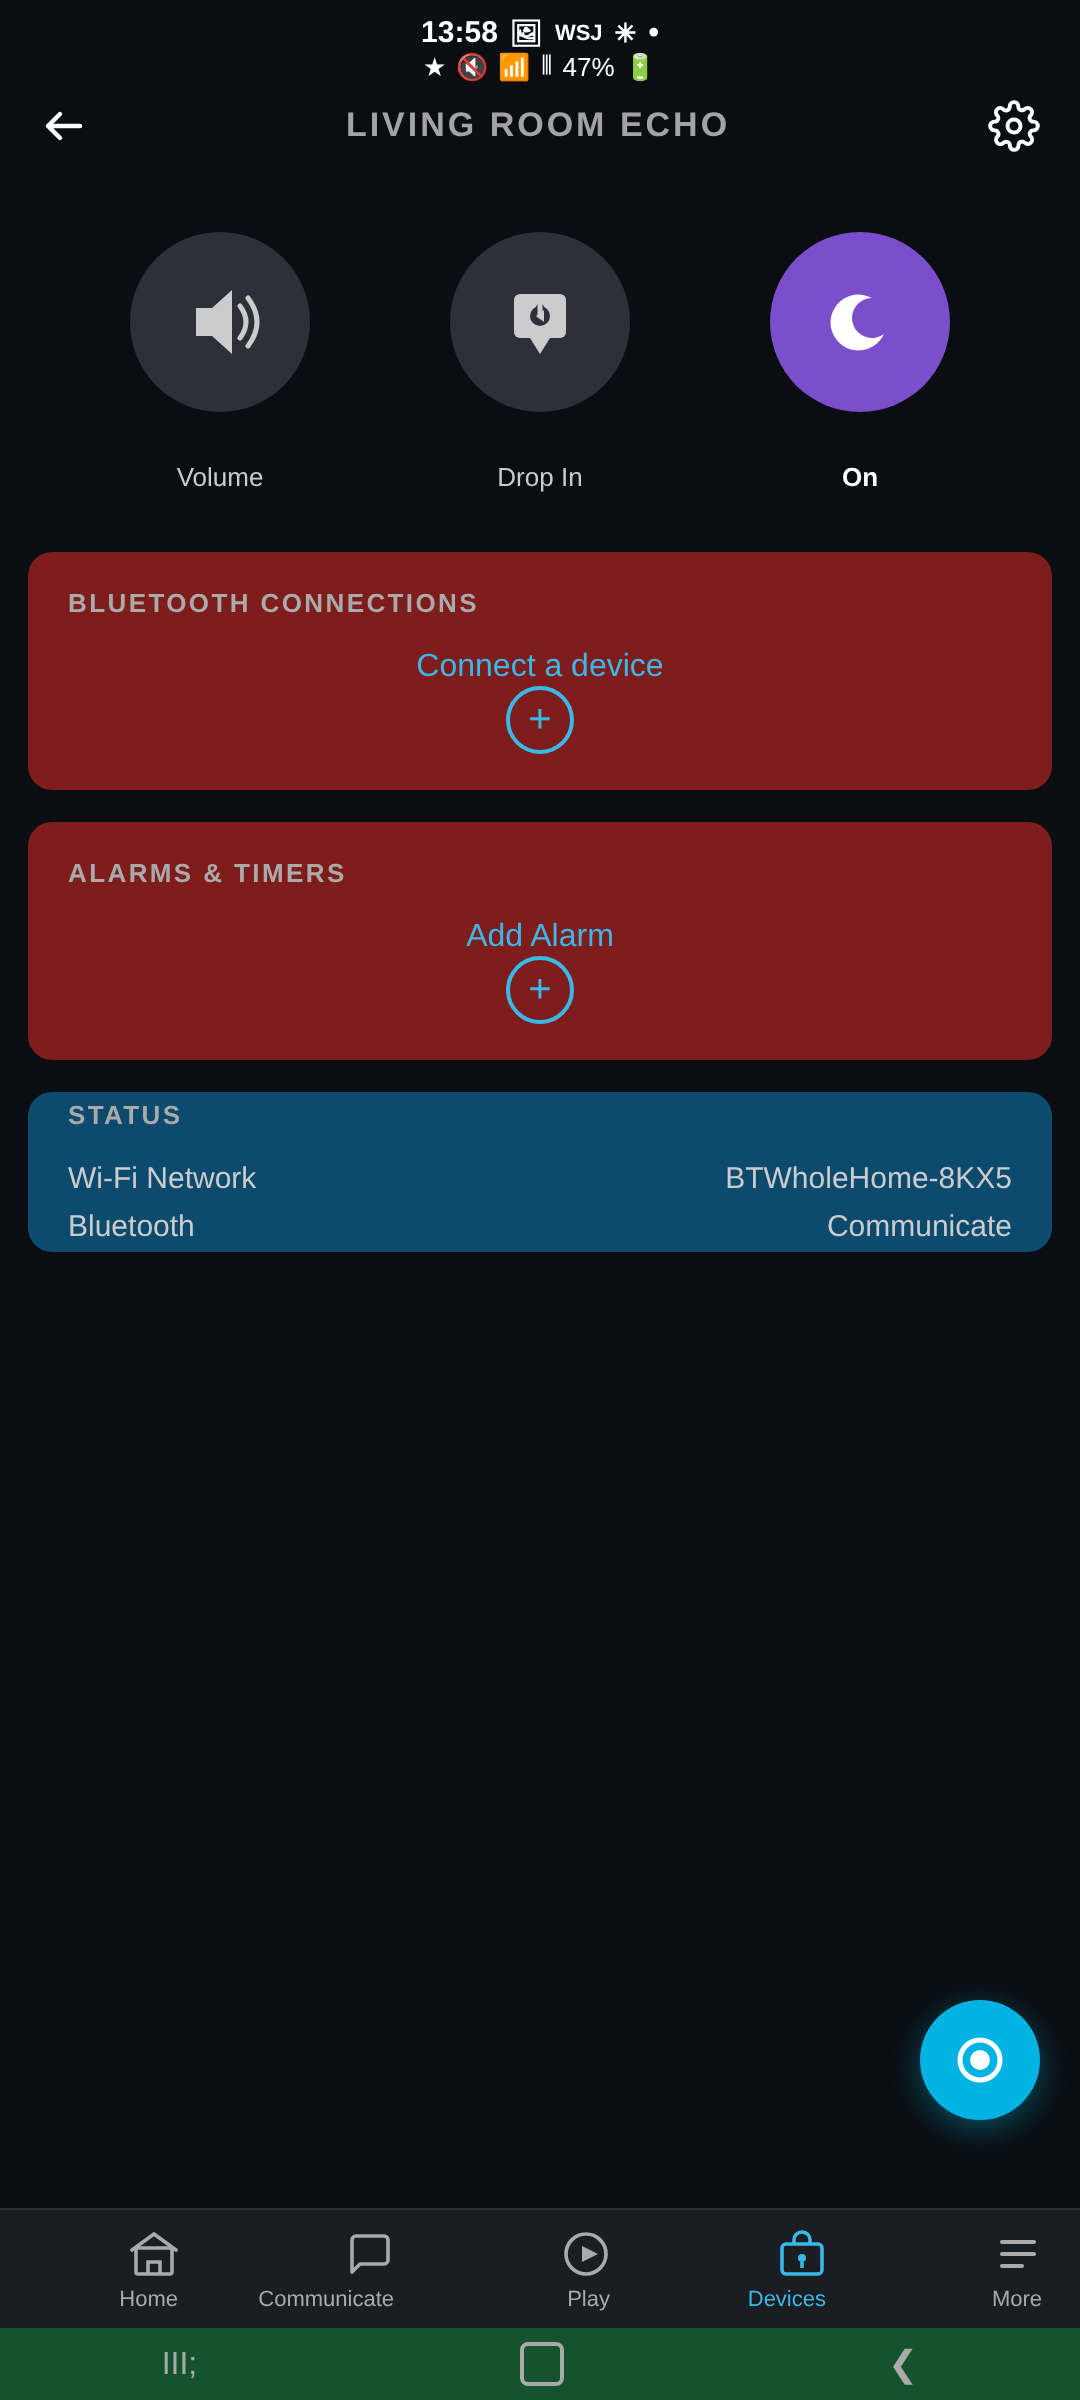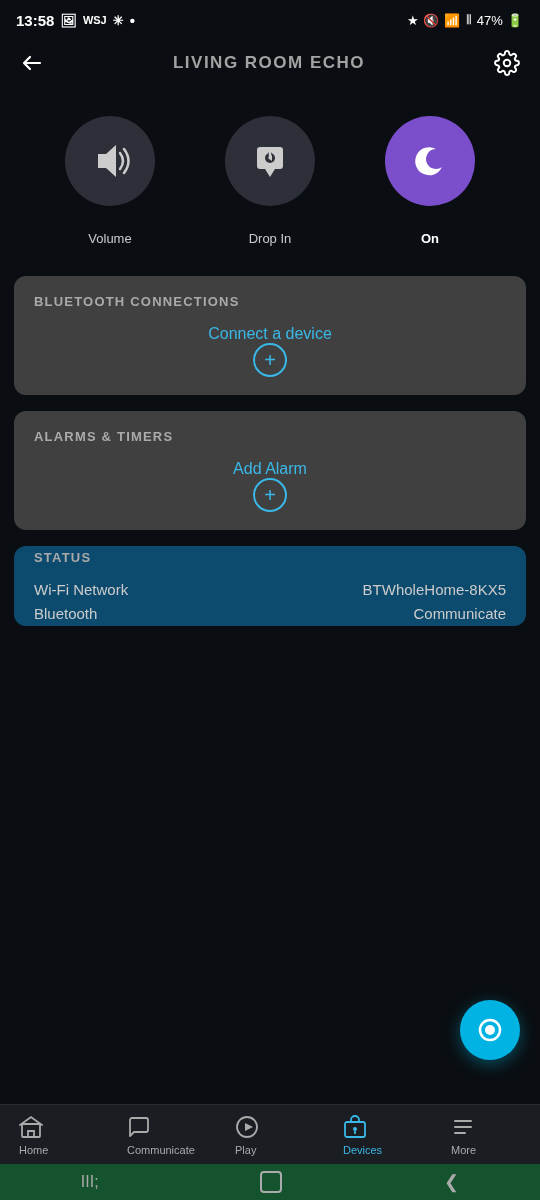--- a/index.html
+++ b/index.html
@@ -14,20 +14,21 @@
       overflow-x: hidden;
     }
 
     
     .status-bar {
       display: flex;
       justify-content: space-between;
       align-items: center;
       padding: 8px 16px 4px;
       height: 36px;
+      flex-direction: column;
     }
     .status-left {
       display: flex;
       align-items: center;
       gap: 6px;
       font-size: 15px;
       font-weight: 600;
       color: #fff;
     }
     .status-icons {
@@ -93,21 +94,21 @@
       font-size: 13px;
       color: #ccc;
     }
     .action-label.active {
       color: #fff;
       font-weight: 600;
     }
 
     
     .section-card {
-      background: #404040;
+      background: #7f1d1d;
       border-radius: 12px;
       margin: 0 14px 16px;
       padding: 18px 20px;
     }
     .section-title {
       font-size: 13px;
       font-weight: 700;
       letter-spacing: 1.2px;
       color: #aaa;
       margin-bottom: 16px;
@@ -186,21 +187,21 @@
       background: #1a1d22;
       display: flex;
       justify-content: space-around;
       align-items: center;
       padding: 10px 0 8px;
       border-top: 1px solid #2a2d33;
     }
     .nav-item {
       display: flex;
       flex-direction: column;
-      align-items: flex-start;
+      align-items: flex-end;
       gap: 5px;
       cursor: pointer;
       min-width: 70px;
     }
     .nav-icon {
       font-size: 22px;
       color: #aaa;
     }
     .nav-icon.active {
       color: #3ab8e8;

